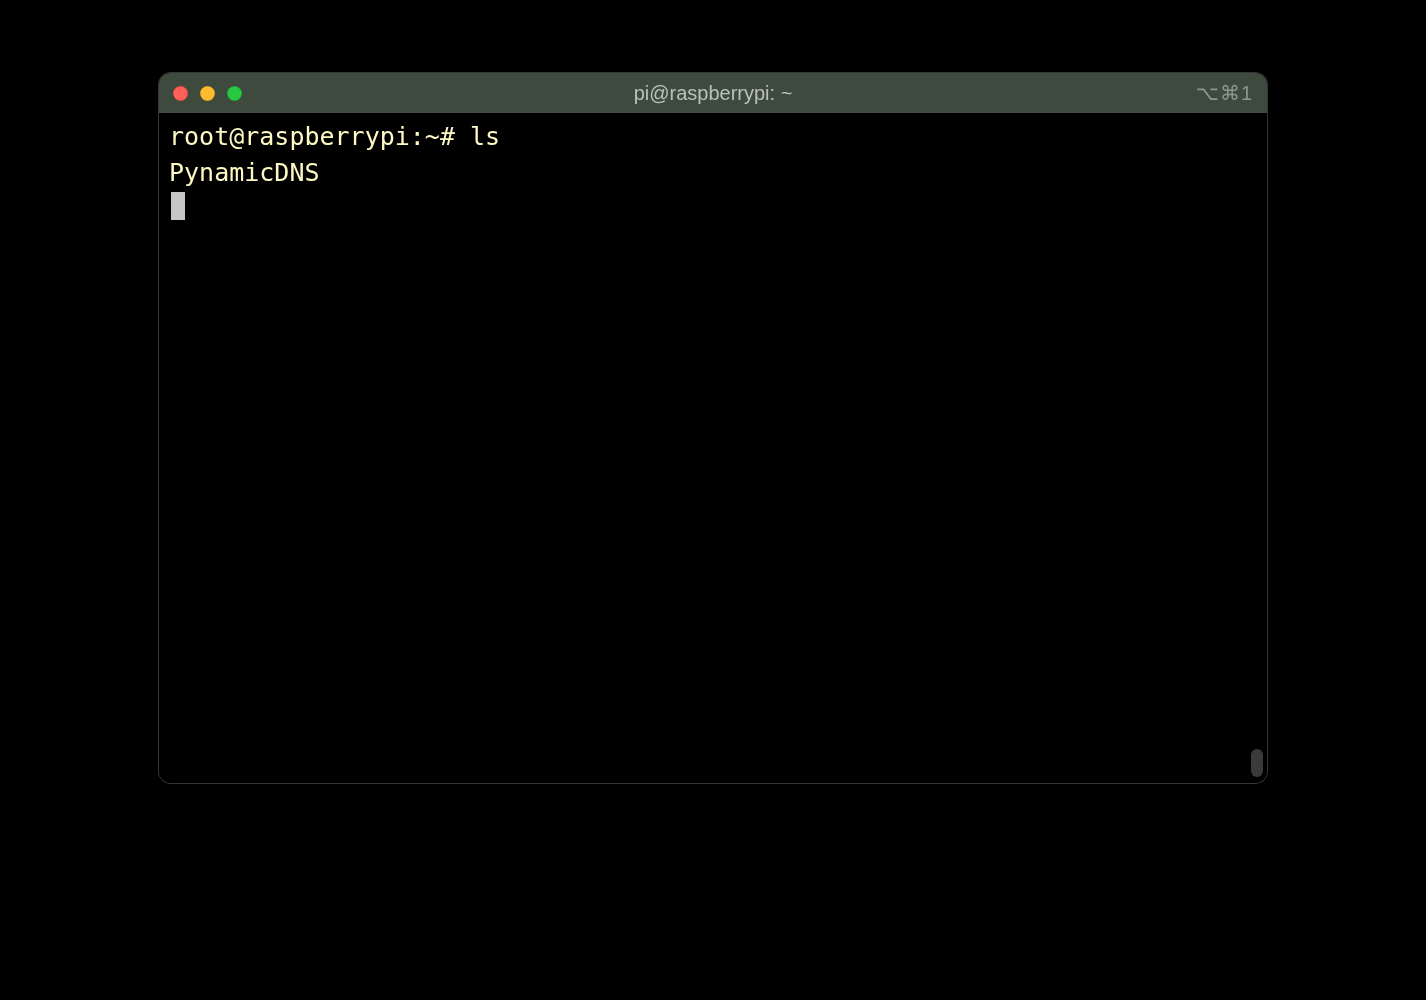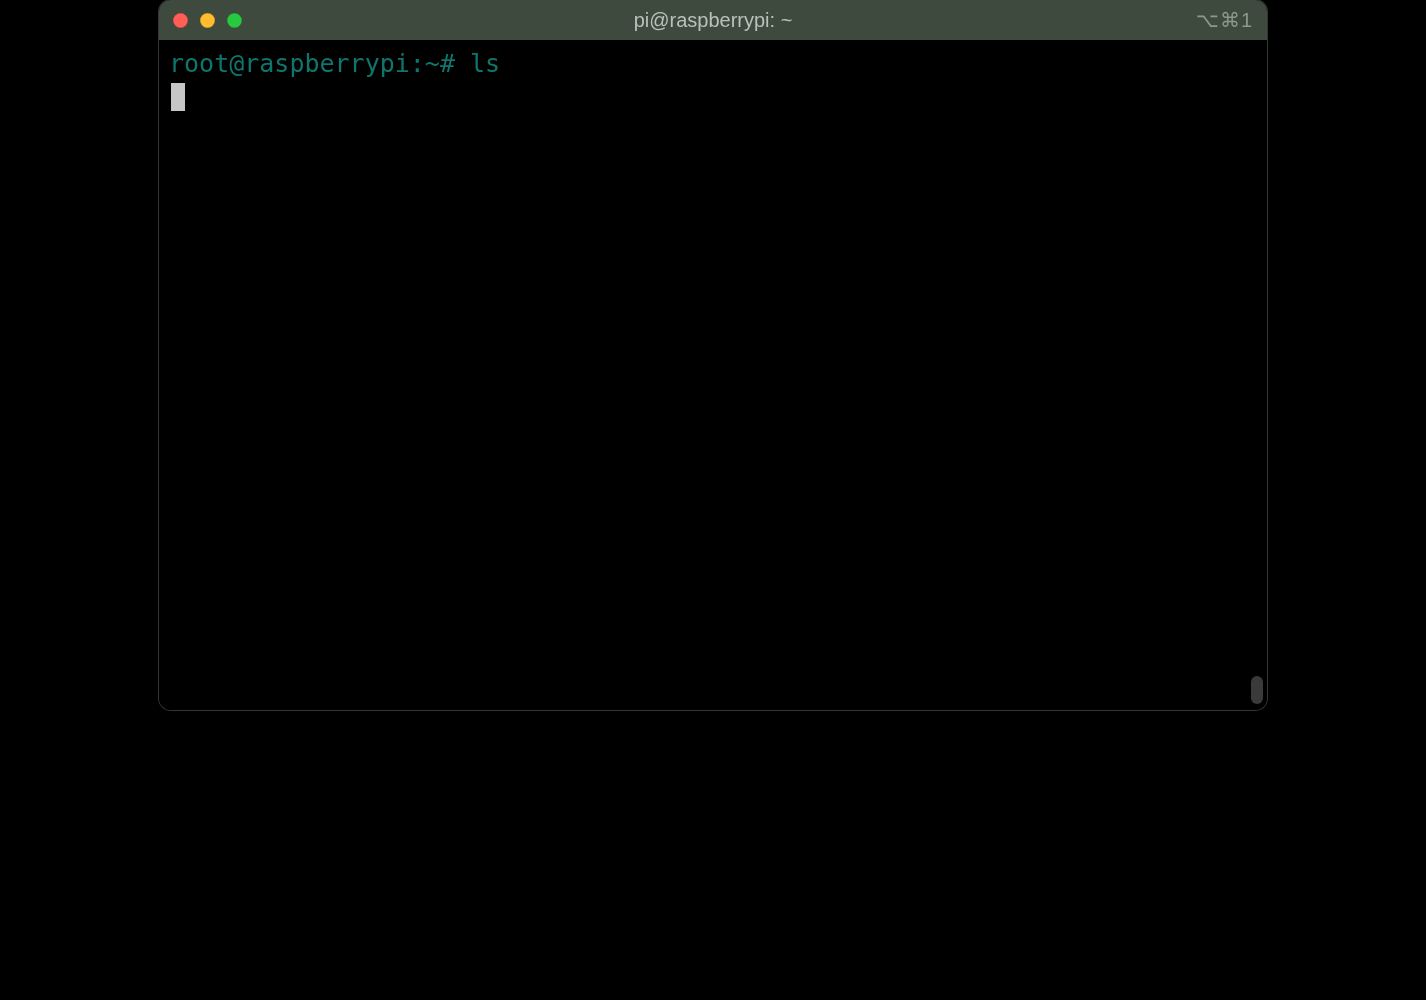--- a/index.html
+++ b/index.html
@@ -9,20 +9,21 @@
       background: #000000;
       display: flex;
       align-items: flex-start;
       justify-content: center;
       font-family: ui-monospace, "SF Mono", Menlo, Monaco, Consolas, monospace;
       overflow: hidden;
     }
     .terminal-window {
       width: 1108px;
       height: 710px;
+      margin-top: 73px;
       border-radius: 12px;
       overflow: hidden;
       box-shadow: 0 0 0 1px rgba(90,90,90,0.6), 0 20px 60px rgba(0,0,0,0.6);
       display: flex;
       flex-direction: column;
       background: #000000;
     }
     .titlebar {
       height: 40px;
       background: #3d4a3d;
@@ -64,21 +65,21 @@
       display: flex;
       align-items: center;
     }
     .terminal-body {
       flex: 1;
       background: #000000;
       position: relative;
       padding: 6px 10px 6px 10px;
       font-size: 25px;
       line-height: 36px;
-      color: #0f766e;
+      color: #fef9c3;
       font-weight: 400;
       overflow: hidden;
     }
     .terminal-line {
       white-space: pre;
     }
     .cursor {
       display: inline-block;
       width: 14px;
       height: 28px;
@@ -114,20 +115,21 @@
       <div class="dot red"></div>
       <div class="dot yellow"></div>
       <div class="dot green"></div>
     </div>
     <div class="window-title">pi@raspberrypi: ~</div>
     <div class="titlebar-right">⌥⌘1</div>
   </div>
 
   <div class="terminal-body">
     <div class="terminal-line"><span>root@raspberrypi:~# ls</span></div>
+    <div class="terminal-line"><span>PynamicDNS</span></div>
     <div class="terminal-line"><span class="cursor"></span></div>
 
     <div class="scrollbar-track">
       <div class="scrollbar-thumb"></div>
     </div>
   </div>
 
 </div>
 
 </body></html>

